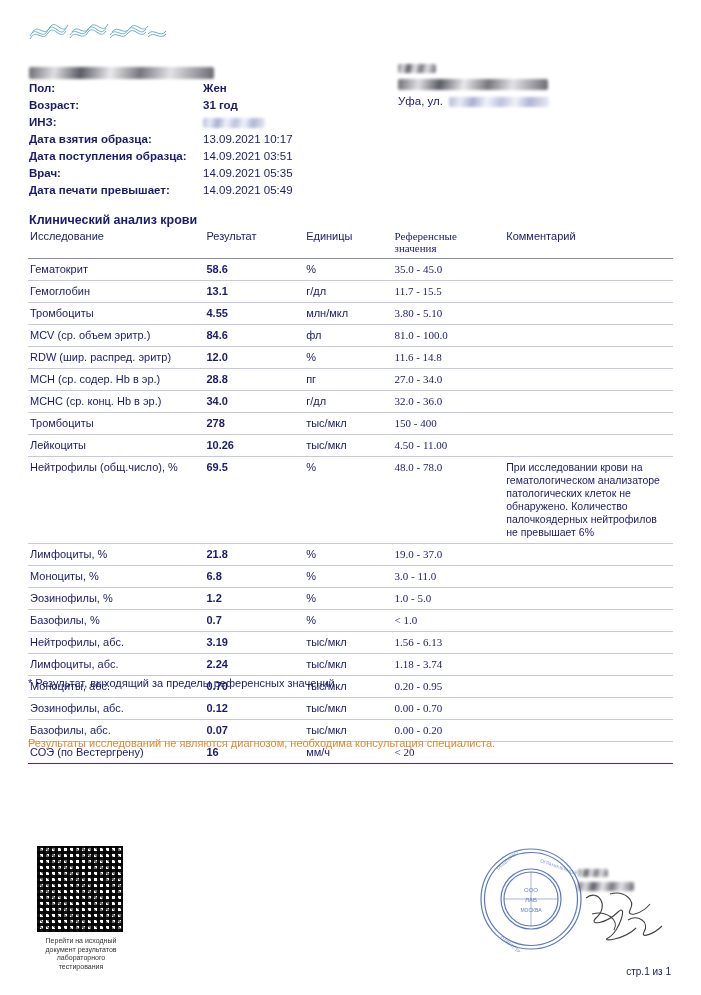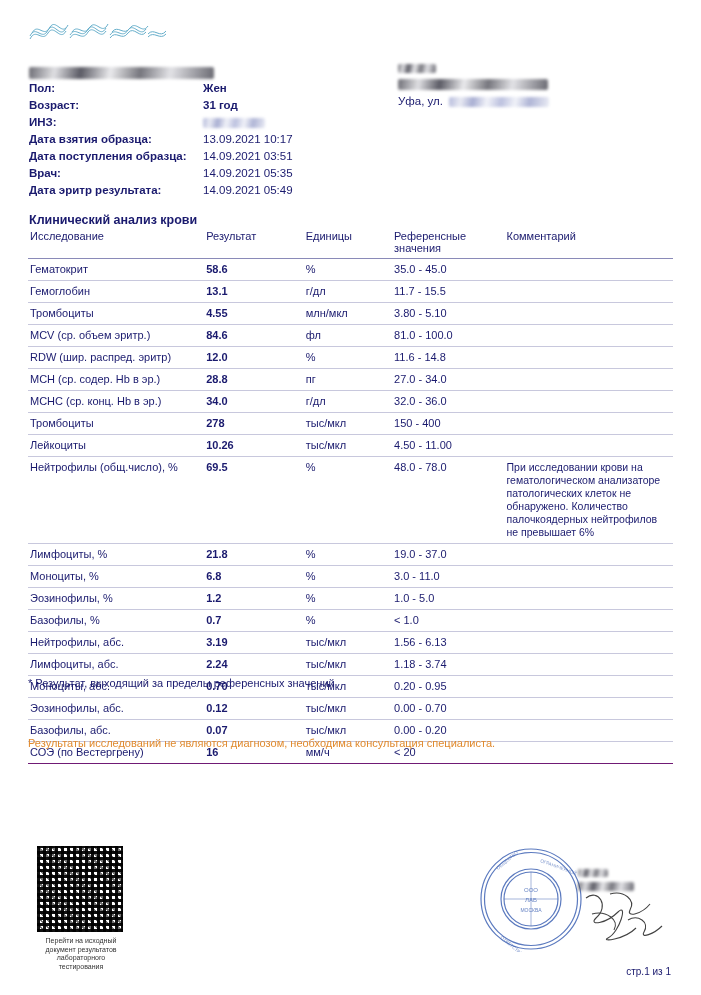--- a/index.html
+++ b/index.html
@@ -152,21 +152,21 @@
   .results td {
     padding: 4px 4px 4px 2px;
     vertical-align: top;
     border-bottom: 1px solid #c8c8dd;
     line-height: 13px;
   }
   .results tr.last td { border-bottom: 1px solid #701a75; }
   .col-name  { width: 180px; }
   .col-res   { width: 98px; font-weight: bold; }
   .col-units { width: 86px; }
-  .col-ref   { width: 110px; }
+  .col-ref   { width: 110px; font-family: Liberation Serif, serif; }
   .col-com   { width: 170px; }
   .results td.col-res { font-weight: bold; }
   .comment-cell { font-size: 10.5px; line-height: 12px; }
 
   
   .footnote {
     position: absolute;
     left: 28px;
     font-size: 11px;
     color: #1a1a6e;
@@ -289,21 +289,21 @@
       </tr>
       <tr>
         <td class="lbl">Дата поступления образца:</td>
         <td class="val">14.09.2021 03:51</td>
       </tr>
       <tr>
         <td class="lbl">Врач:</td>
         <td class="val">14.09.2021 05:35</td>
       </tr>
       <tr>
-        <td class="lbl">Дата эритр результата:</td>
+        <td class="lbl">Дата печати превышает:</td>
         <td class="val">14.09.2021 05:49</td>
       </tr>
     </tbody>
   </table>
 
   <div class="org-block">
     <div>
       <span class="redacted org-line1 redacted-dark"></span>
     </div>
     <div>

